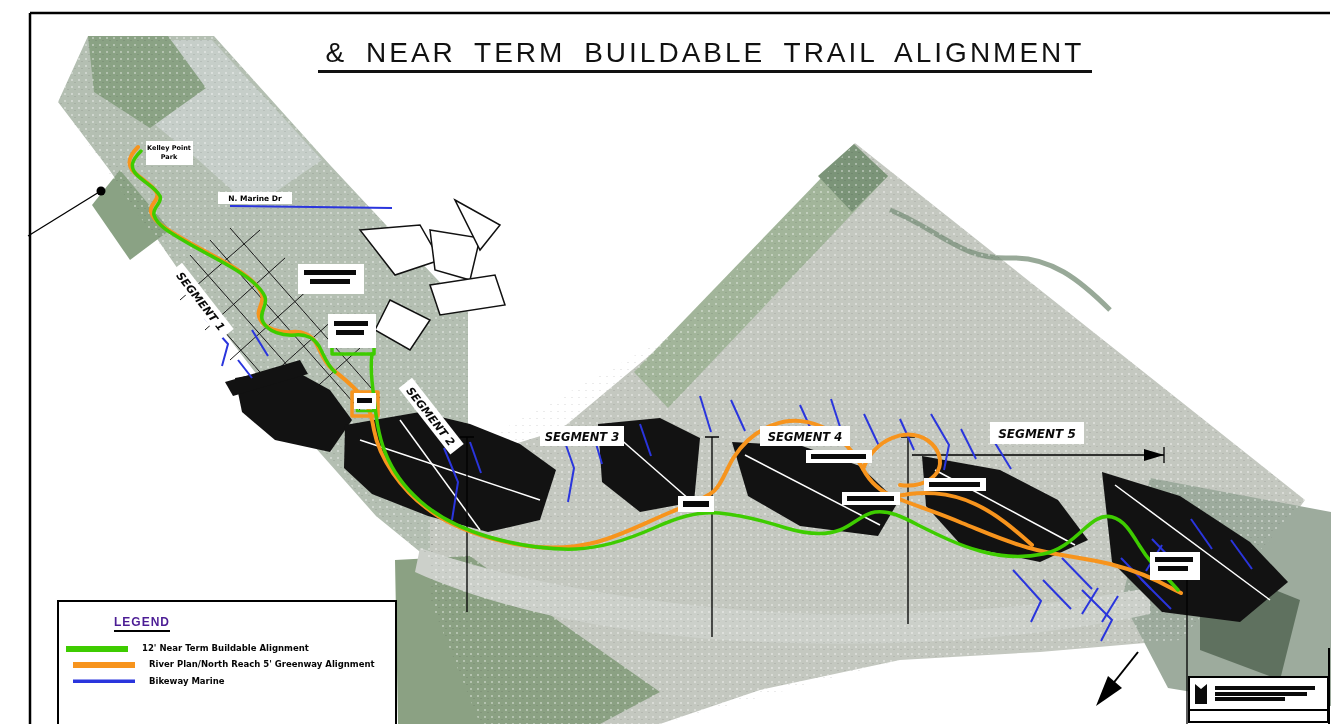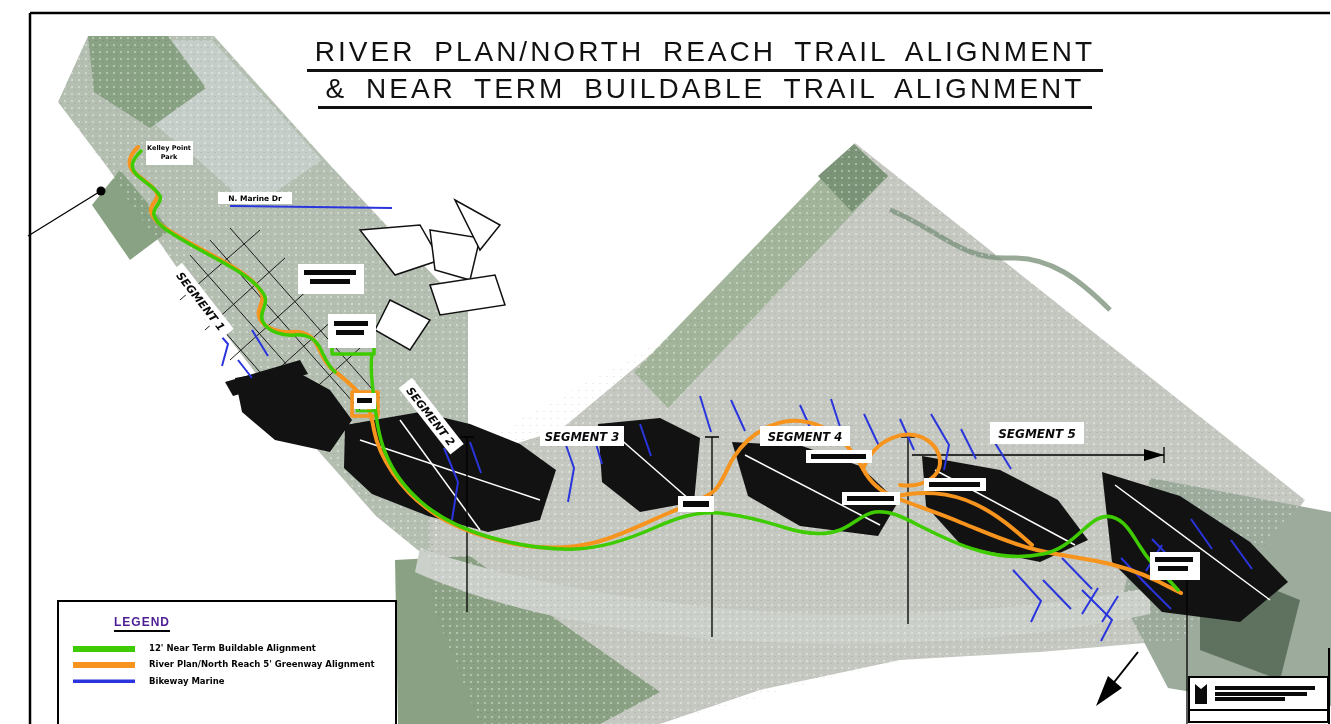--- a/index.html
+++ b/index.html
@@ -13,21 +13,21 @@
        font-size:28px;font-weight:400;letter-spacing:3px;word-spacing:8px;color:#111;
        font-family:"Liberation Sans",sans-serif;white-space:nowrap;}
   .page-title .t2{margin-top:1px;font-size:27px;}
 
   
   .legend{position:absolute;left:57px;top:600px;width:336px;height:124px;background:#fff;
           border:2px solid #000;border-bottom:none;z-index:6;}
   .legend-title{margin:13px 0 0 55px;display:inline-block;font-size:12px;font-weight:bold;
           letter-spacing:1px;color:#4c1d95;border-bottom:2px solid #000;padding-bottom:1px;}
   .legend-row{display:flex;align-items:center;margin:7px 0 0 14px;}
-  .legend-row:first-of-type{margin-top:12px;}
+  .legend-row:first-of-type{margin-top:12px;margin-left:7px;}
   .legend-swatch{width:62px;height:6px;margin-right:14px;flex:none;}
   .legend-label{font-size:8.5px;font-weight:bold;color:#050505;width:250px;line-height:1.1;
           font-family:"DejaVu Sans",sans-serif;}
 
   
   .tblock{position:absolute;left:1188px;top:676px;width:141px;height:47px;background:#fff;
           border:2px solid #000;z-index:6;box-sizing:border-box;}
   .tblock-main{height:33px;border-bottom:2px solid #000;display:flex;align-items:center;padding:2px 4px;box-sizing:border-box;}
   .tblock-logo{width:15px;height:22px;margin-right:6px;flex:none;}
   .tbar{height:4px;background:#0a0a0a;margin:1.5px 0;}
@@ -238,21 +238,20 @@
     <text x="1037" y="438" font-size="12" font-style="italic" font-weight="bold" fill="#0a0a0a" text-anchor="middle">SEGMENT 5</text>
   </g>
 
   <g>
     <path d="M1138,652 L1100,700" stroke="#000" stroke-width="2"></path>
     <polygon points="1096,706 1122,688 1108,676" fill="#000"></polygon>
   </g>
 </svg>
 
 <div class="page-title">
-  <div><span class="t-line">RIVER PLAN/NORTH REACH TRAIL ALIGNMENT</span></div>
   <div class="t2"><span class="t-line">&amp; NEAR TERM BUILDABLE TRAIL ALIGNMENT</span></div>
 </div>
 
 <div class="legend">
   <span class="legend-title">LEGEND</span>
   <div class="legend-row">
     <svg class="legend-swatch" viewBox="0 0 62 6">
       <rect width="62" height="6" fill="#3ecc00"></rect>
       </svg>
     <span class="legend-label">12' Near Term Buildable Alignment</span>

